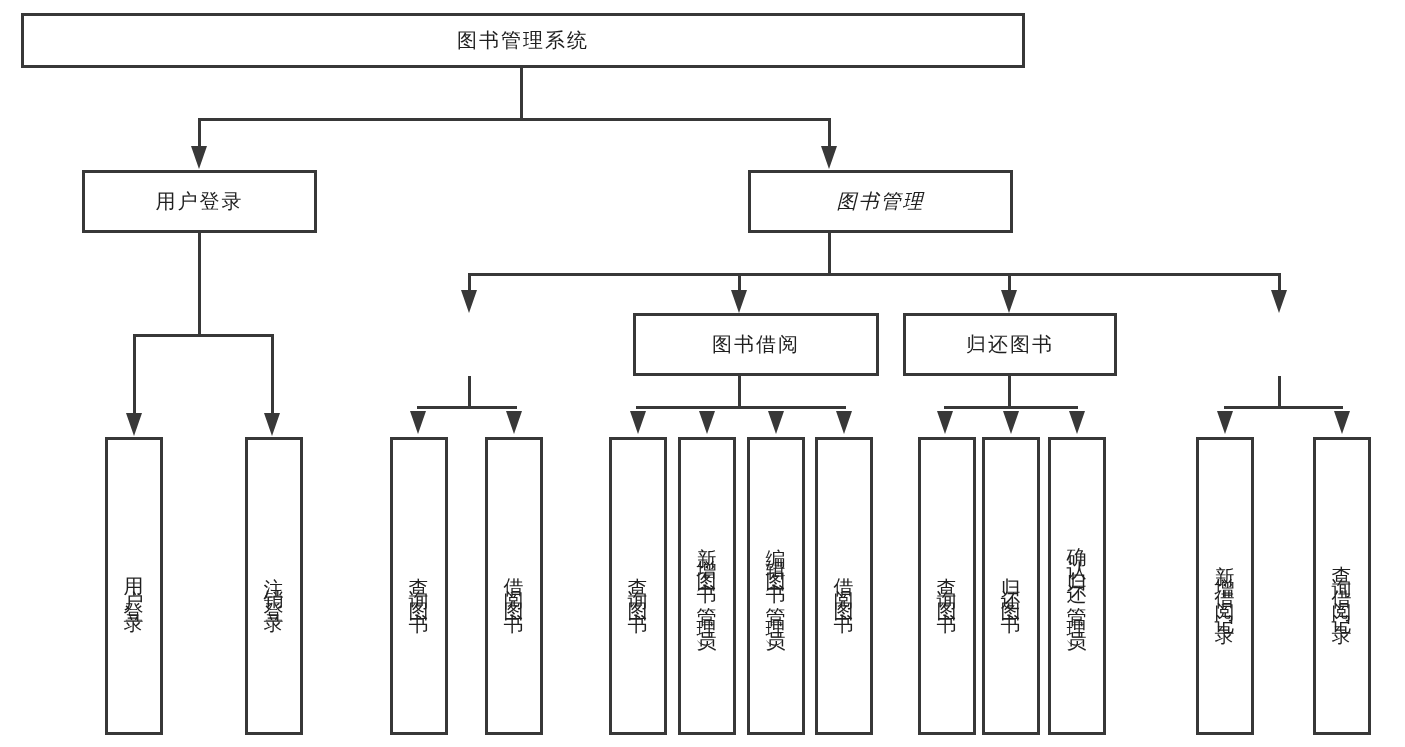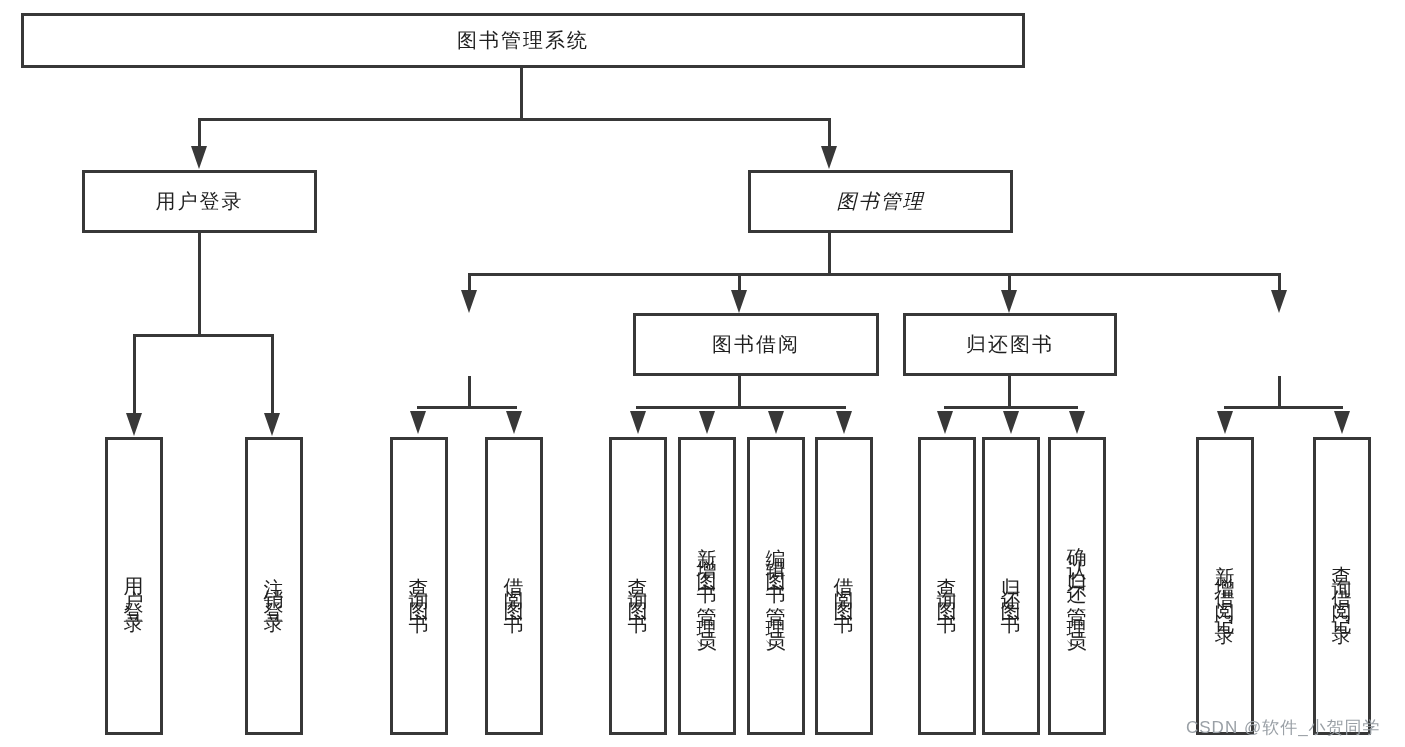--- a/index.html
+++ b/index.html
@@ -137,15 +137,14 @@
     <span>确认归还（管理员）</span>
   </div>
 
   <div class="box vbox" style="left:1196px;">
     <span>新增借阅记录</span>
   </div>
   <div class="box vbox" style="left:1313px;">
     <span>查询借阅记录</span>
   </div>
 
-  <div class="watermark">CSDN @软件_小贺同学</div>
 
 </div>
 
 </body></html>

